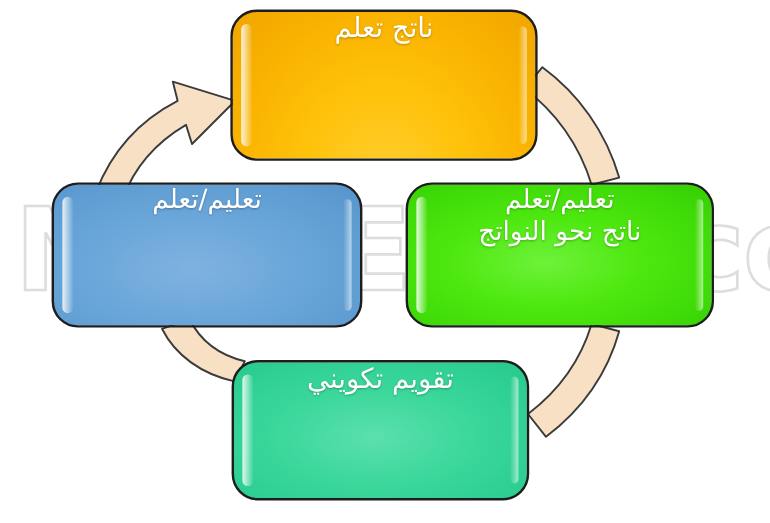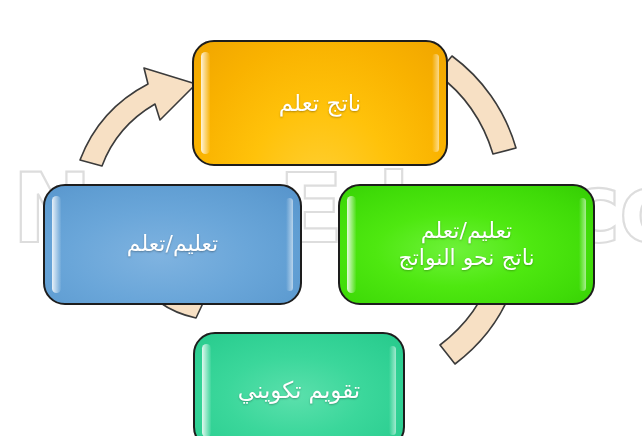--- a/index.html
+++ b/index.html
@@ -61,27 +61,26 @@
   
   .node {
     position: absolute;
     z-index: 3;
     box-sizing: border-box;
     border: 2.5px solid #1d1d1d;
     border-radius: 22px;
     display: flex;
     flex-direction: column;
     align-items: center;
-    justify-content: center;
+    justify-content: flex-start;
     text-align: center;
     color: #ffffff;
     direction: rtl;
     font-family: "DejaVu Sans", sans-serif;
     overflow: hidden;
-    margin-top: 32px;
   }
   .node .line {
     display: block;
     line-height: 1.22;
     text-shadow: 0 1px 2px rgba(0,0,0,0.28);
     white-space: nowrap;
   }
 
   
   .node::before {
@@ -131,21 +130,21 @@
     top: 152px;
     width: 257px;
     height: 121px;
     background: radial-gradient(ellipse at 45% 55%, #6ef23a 0%, #4ee810 40%, #3fdb08 75%, #35cc04 100%);
     font-size: 22px;
   }
   
   #node-formative {
     left: 193px;
     top: 300px;
-    width: 212px;
+    width: 248px;
     height: 117px;
     background: radial-gradient(ellipse at 48% 55%, #5be0ac 0%, #3bd79b 45%, #2fd093 75%, #27c98b 100%);
     font-size: 23px;
   }
 </style>
 </head>
 <body>
 
 <div id="canvas">
 

